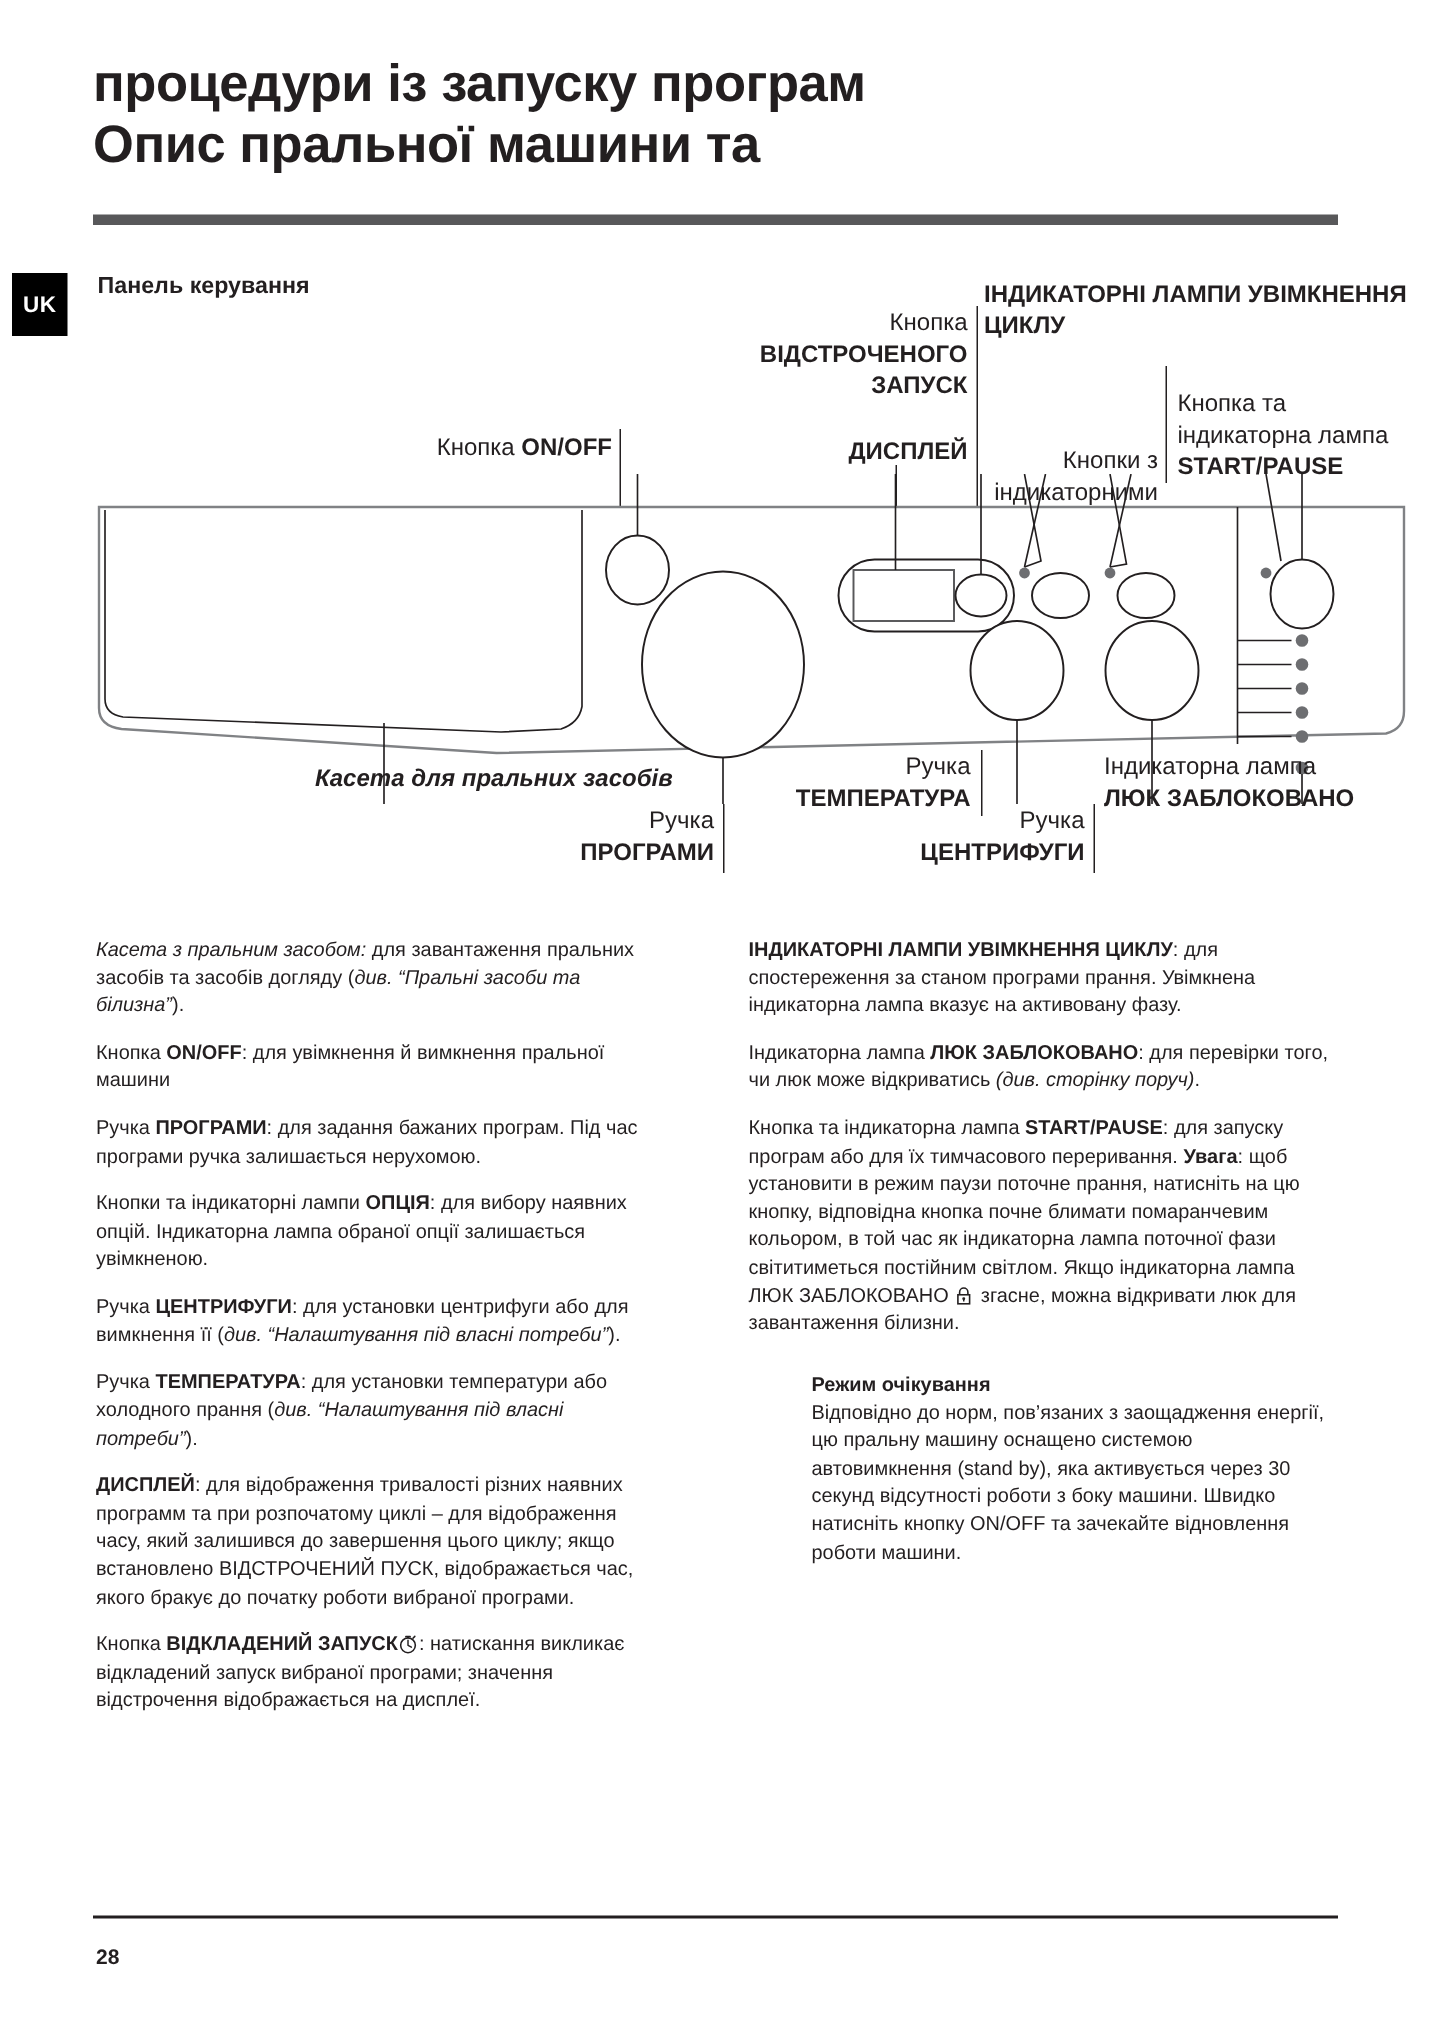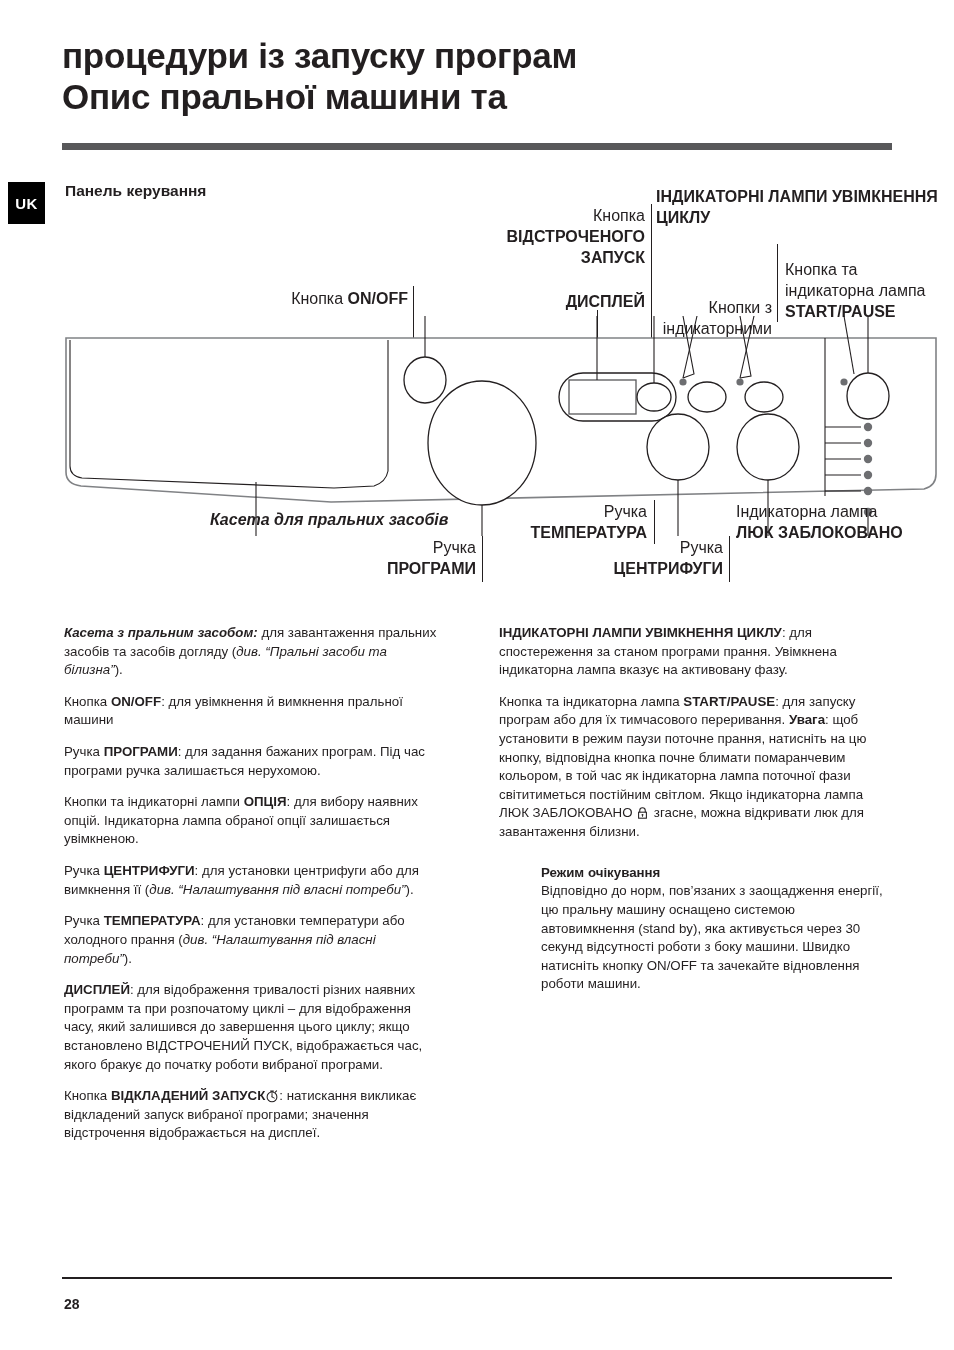--- a/index.html
+++ b/index.html
@@ -93,21 +93,21 @@
   .col {
     position: absolute;
     font-size: 13.3px;
     line-height: 1.40;
     color: #231f20;
     text-align: left;
   }
   .col p { margin: 0 0 13px 0; }
   .col b { font-weight: bold; }
   .col i { font-style: italic; }
-  .col .bi { font-weight: bold; font-style: italic; }
+  .col .bi { font-weight: normal; font-style: italic; }
   .col-left  { left: 64px;  top: 624px; width: 380px; }
   .col-right { left: 499px; top: 624px; width: 388px; }
 
   .inline-icon {
     display: inline-block;
     vertical-align: -3px;
     width: 14px;
     height: 14px;
   }
 
@@ -311,20 +311,23 @@
   </p>
 
 </div>
 
 <div class="col col-right">
 
   <p>
     <b>ІНДИКАТОРНІ ЛАМПИ  УВІМКНЕННЯ  ЦИКЛУ</b><span>: для спостереження за станом програми прання. Увімкнена індикаторна лампа вказує на активовану фазу.</span>
   </p>
 
+  <p>
+    <span>Індикаторна лампа </span><b>ЛЮК ЗАБЛОКОВАНО</b><span>: для перевірки того, чи люк може відкриватись </span><i>(див. сторінку поруч)</i><span>.</span>
+  </p>
 
   <p>
     <span>Кнопка та індикаторна лампа </span><b>START/PAUSE</b><span>:  для запуску програм або для їх тимчасового переривання. </span><b>Увага</b><span>: щоб установити в режим паузи поточне прання, натисніть на цю кнопку, відповідна кнопка почне блимати помаранчевим кольором, в той час як індикаторна лампа поточної фази світитиметься постійним світлом. Якщо індикаторна лампа ЛЮК ЗАБЛОКОВАНО </span><span class="inline-icon"><svg viewBox="0 0 16 16" width="13" height="14">
           <path d="M4.6 7 L4.6 4.9 A3.4 3.4 0 0 1 11.4 4.9 L11.4 7" fill="none" stroke="#231f20" stroke-width="1.3"></path>
           <rect x="3.2" y="7" width="9.6" height="7.4" fill="none" stroke="#231f20" stroke-width="1.3"></rect>
           <circle cx="8" cy="10.3" r="1.2" fill="#231f20"></circle>
           <path d="M8 10.8 L8 12.6" stroke="#231f20" stroke-width="1.2"></path>
         </svg></span><span> згасне, можна відкривати люк для завантаження білизни.</span><br>
   </p>
 

